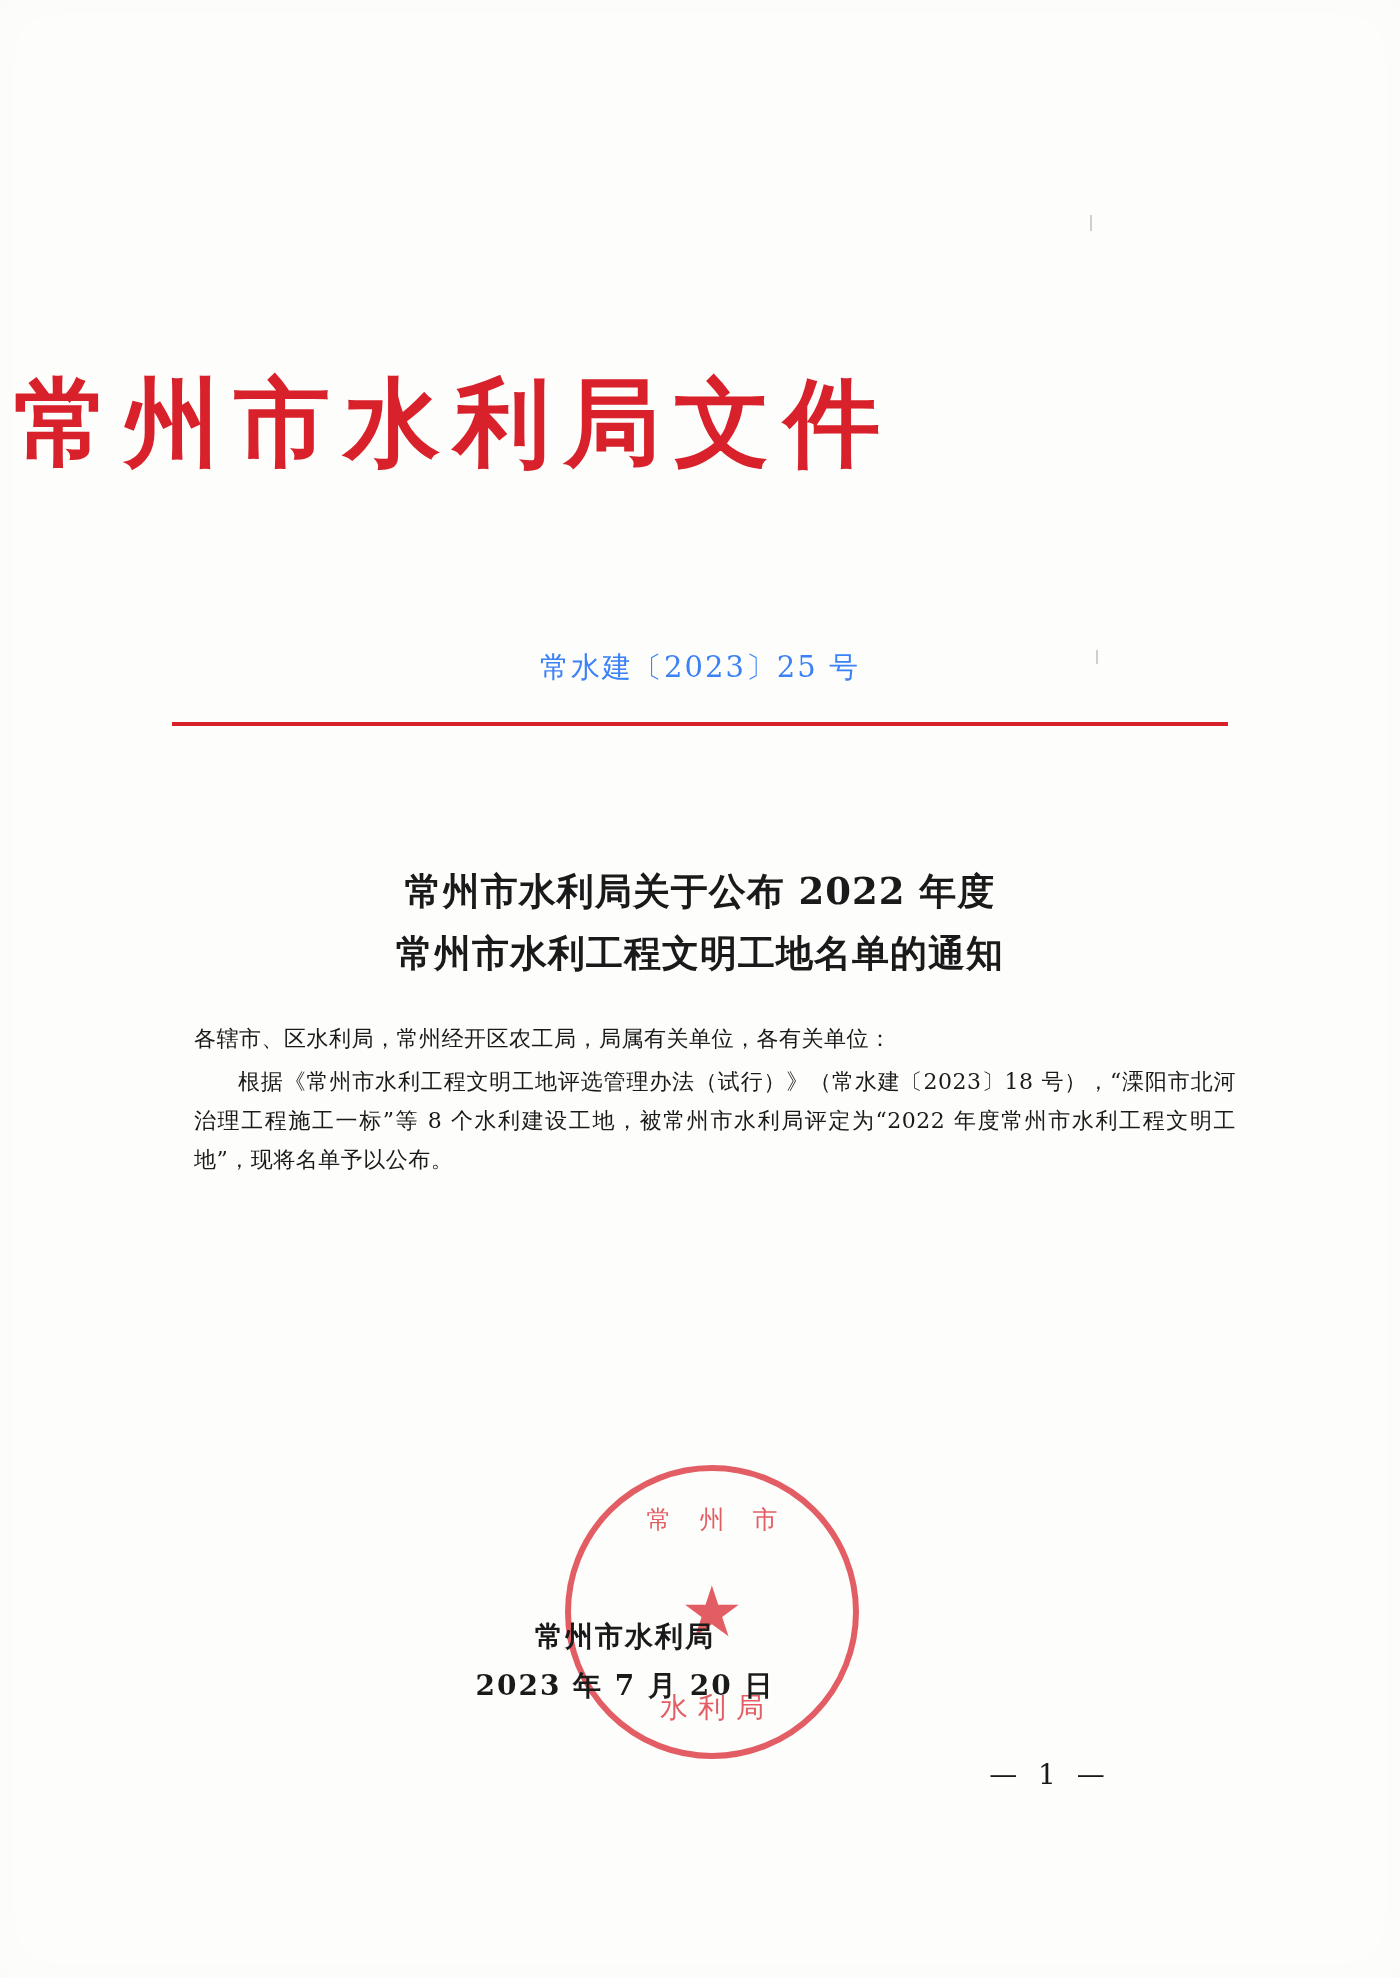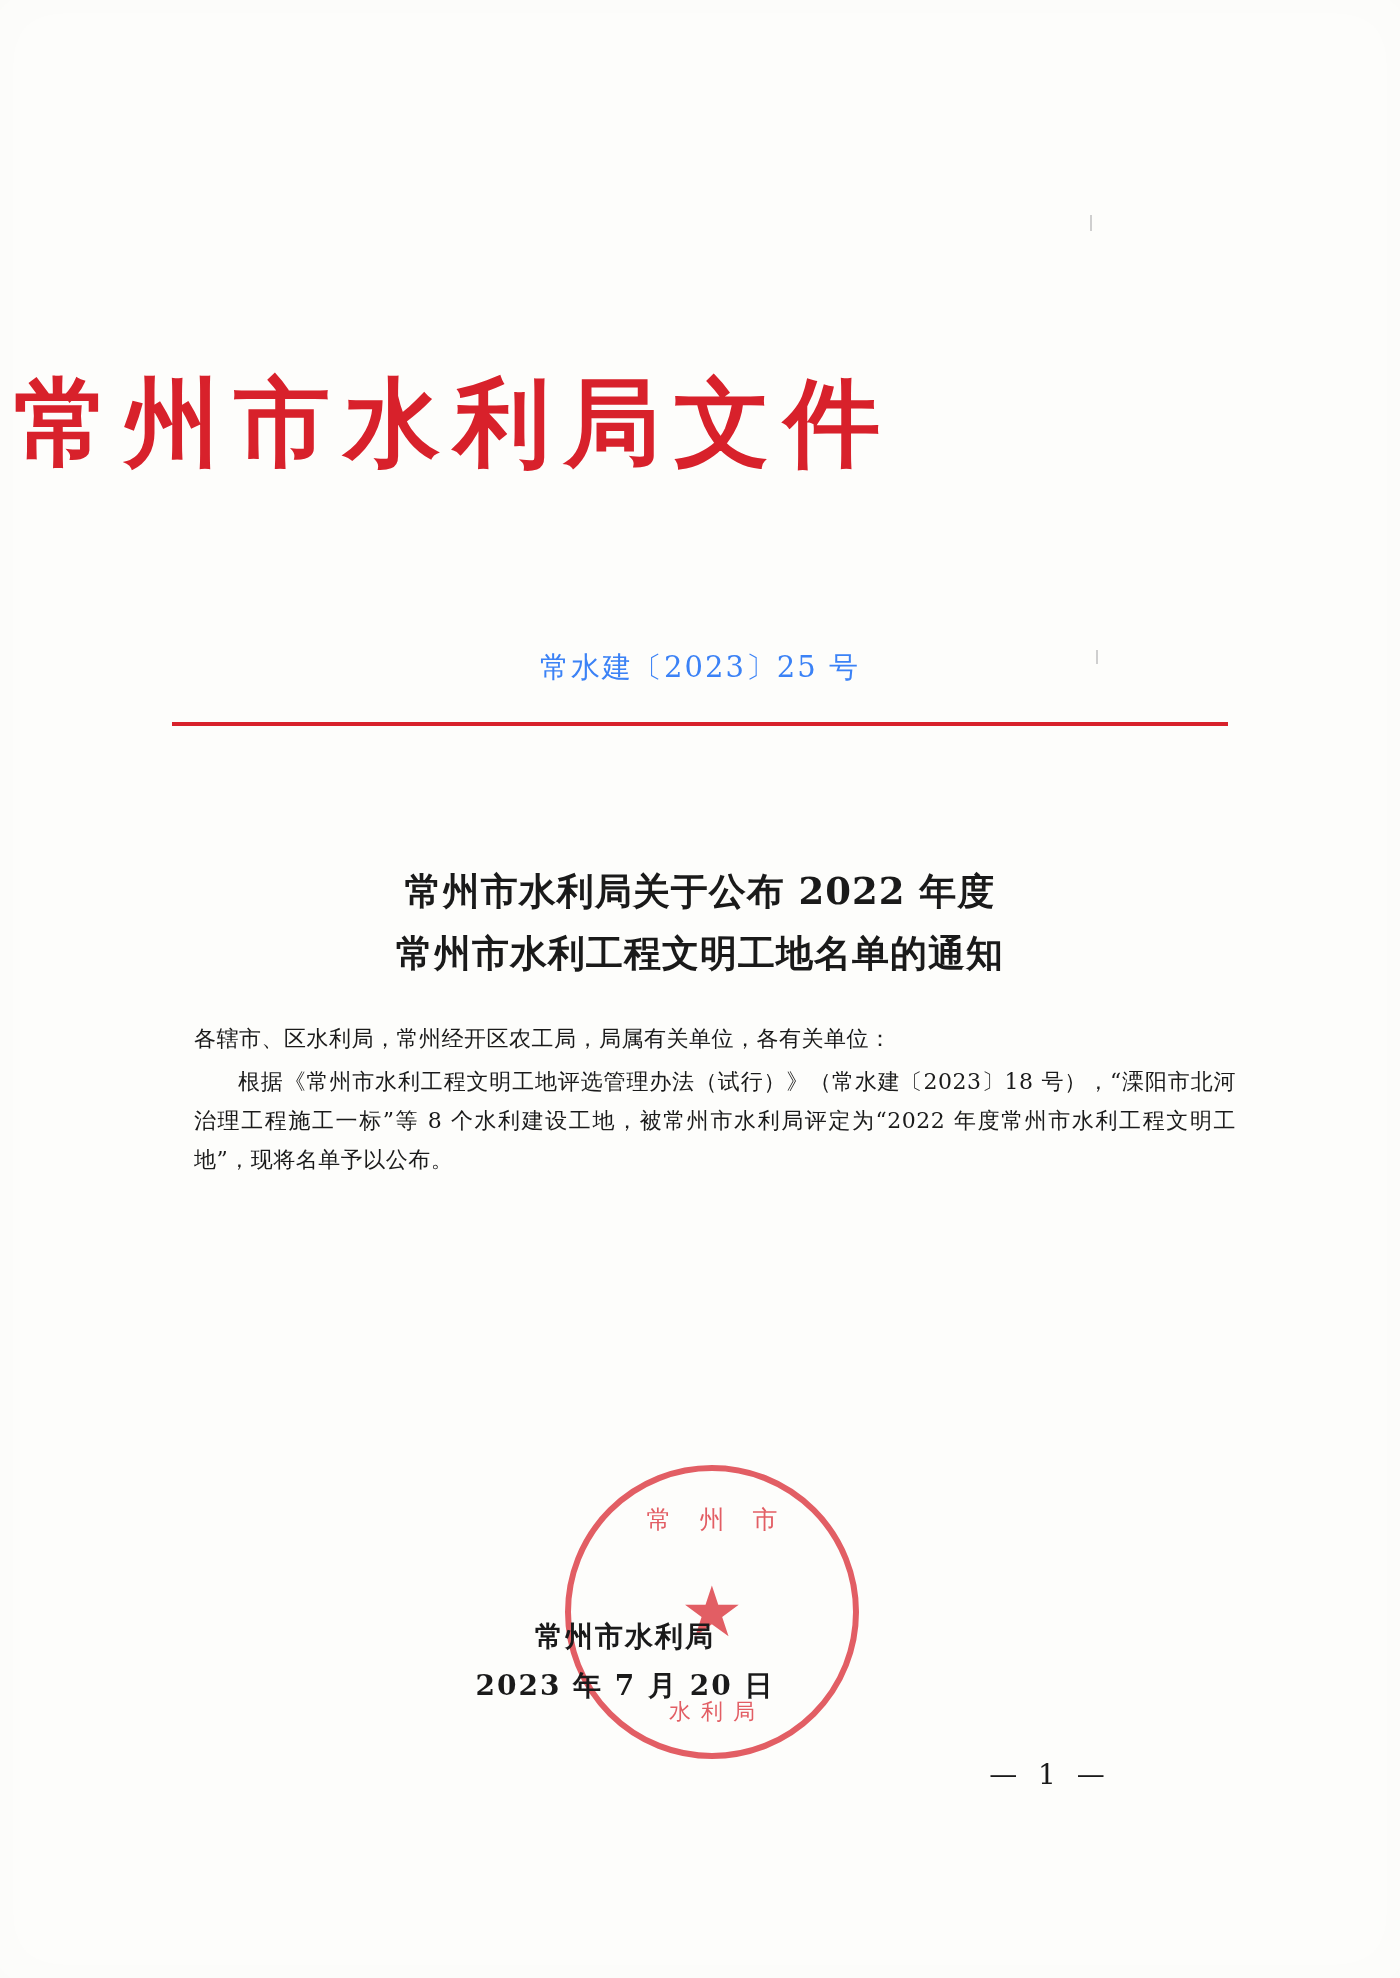--- a/index.html
+++ b/index.html
@@ -151,21 +151,21 @@
     color: #d8212b;
     letter-spacing: 28px;
     text-indent: 28px;
   }
   .seal .seal-bottom-text {
     position: absolute;
     bottom: 26px;
     left: 0;
     width: 100%;
     text-align: center;
-    font-size: 22px;
+    font-size: 28px;
     color: #d8212b;
     letter-spacing: 10px;
     text-indent: 10px;
   }
 
   .page-number {
     position: absolute;
     top: 1758px;
     left: 0;
     width: 1400px;

